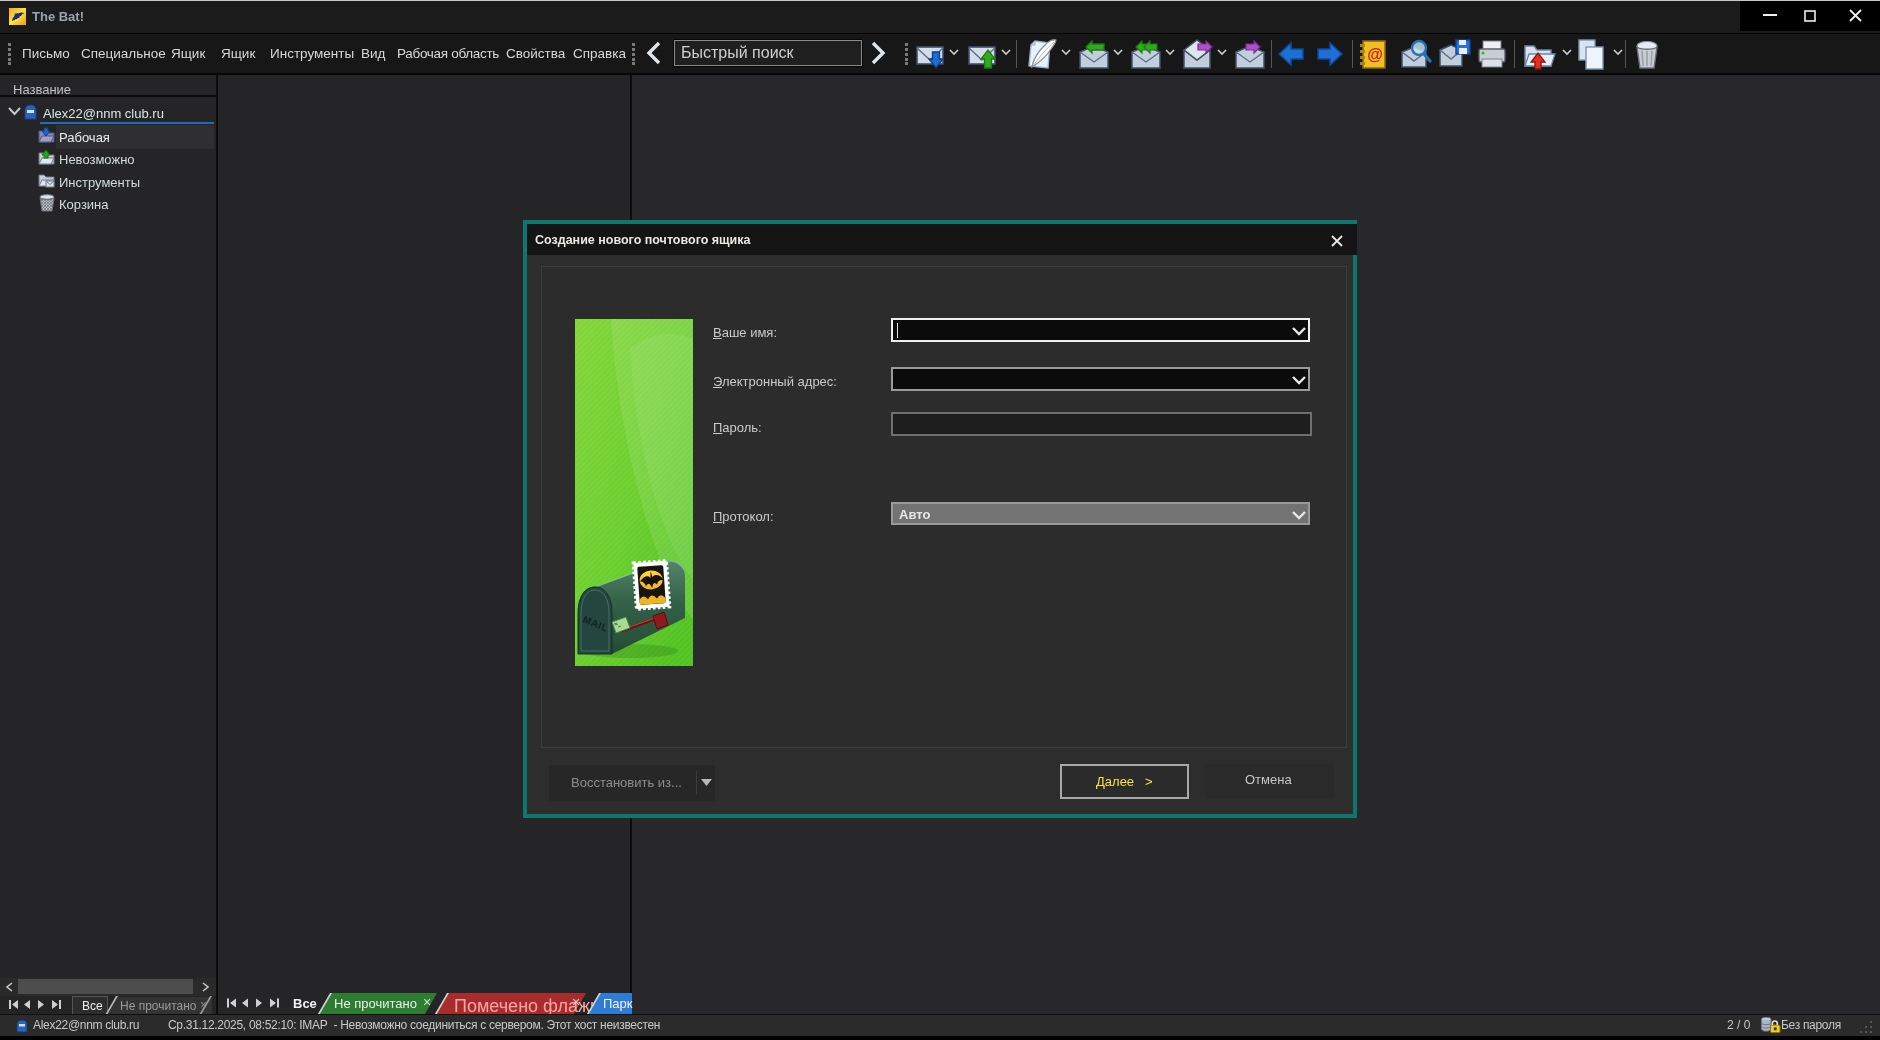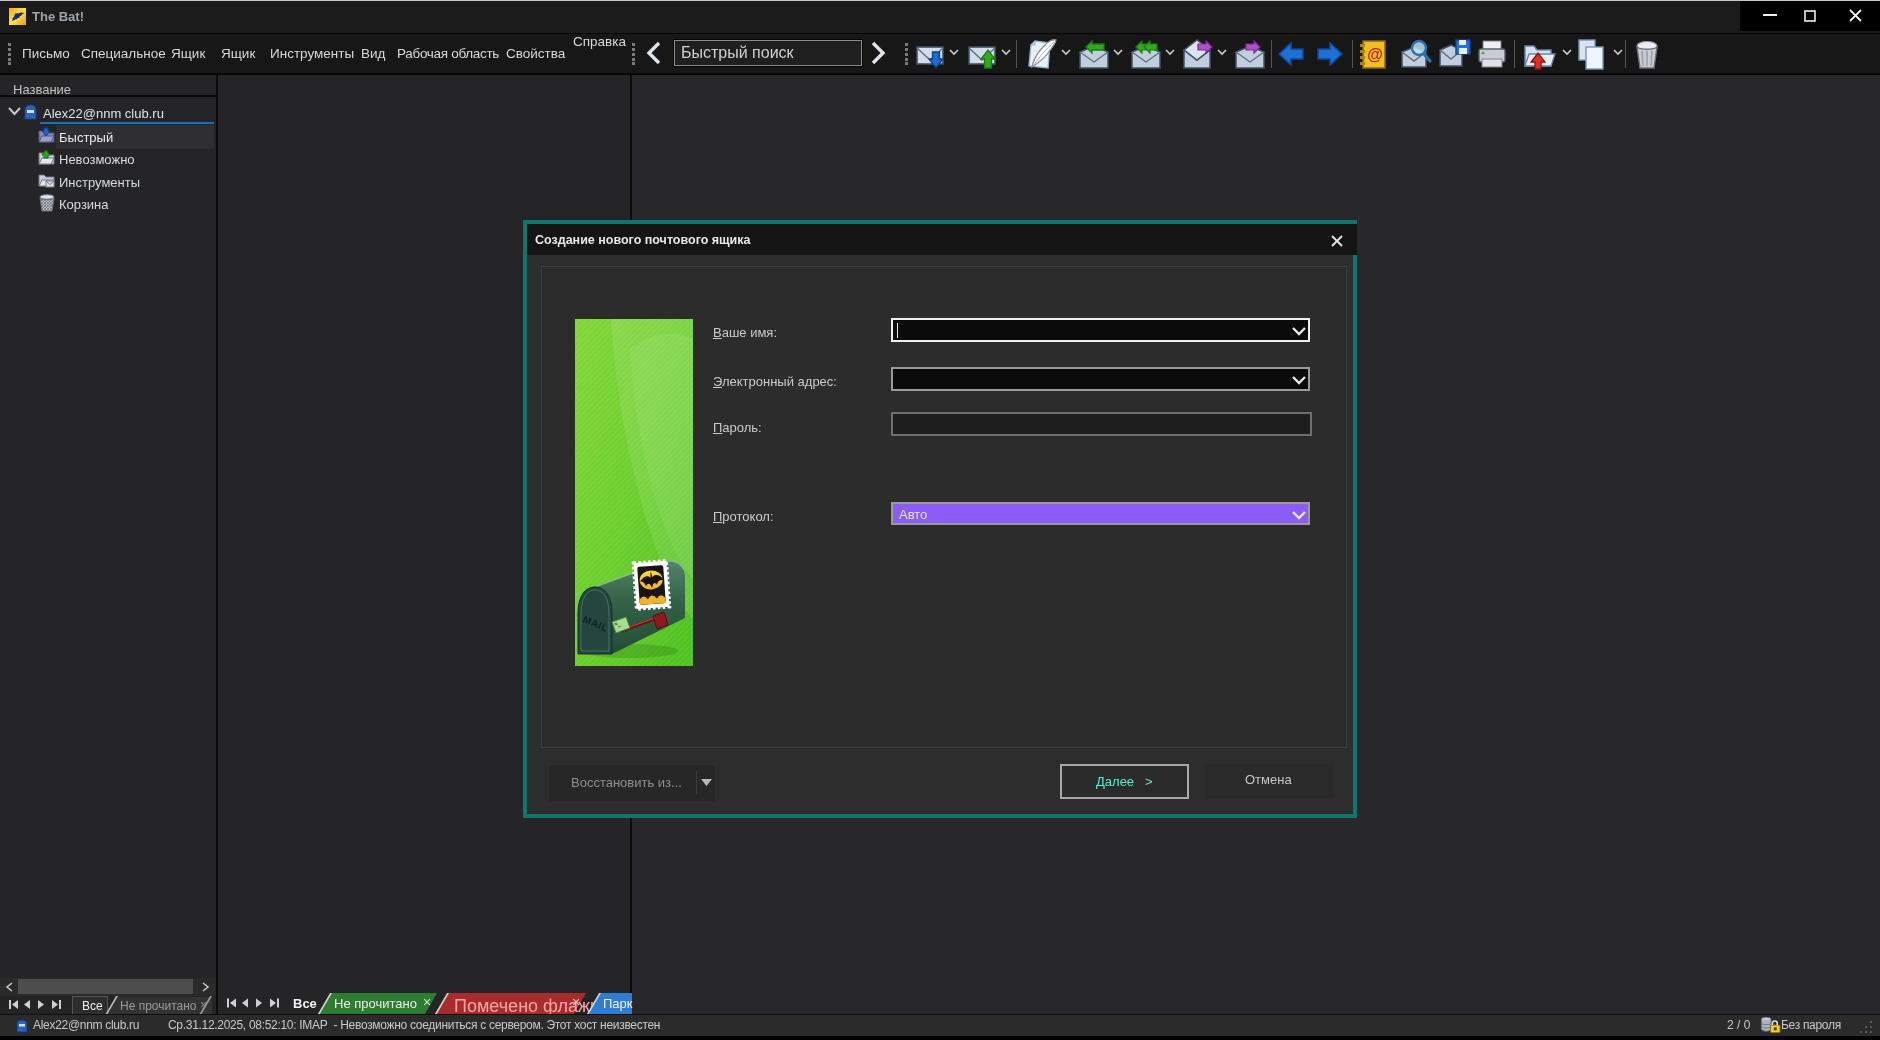--- a/index.html
+++ b/index.html
@@ -55,21 +55,21 @@
         </g>
       </svg>
     <div class="abs" style="left:22px;top:46px;">Письмо</div>
     <div class="abs" style="left:81px;top:46px;">Специальное</div>
     <div class="abs" style="left:171px;top:46px;">Ящик</div>
     <div class="abs" style="left:221px;top:46px;">Ящик</div>
     <div class="abs" style="left:270px;top:46px;">Инструменты</div>
     <div class="abs" style="left:361px;top:46px;">Вид</div>
     <div class="abs" style="left:397px;top:46px;letter-spacing:-0.3px;">Рабочая область</div>
     <div class="abs" style="left:506px;top:46px;">Свойства</div>
-    <div class="abs" style="left:573px;top:34px;">Справка</div>
+    <div class="abs" style="left:573px;top:46px;">Справка</div>
     <svg class="abs" style="left:632px;top:43px" width="4" height="22">
         <g fill="#7a7a7a">
           <rect y="0" width="3" height="3"></rect>
           <rect y="5" width="3" height="3"></rect>
           <rect y="10" width="3" height="3"></rect>
           <rect y="15" width="3" height="3"></rect>
           <rect y="19" width="3" height="3"></rect>
         </g>
       </svg>
     <svg class="abs" style="left:905px;top:43px" width="4" height="22">
@@ -226,21 +226,21 @@
       <rect x="3" y="6" width="7" height="3" fill="#cfe0f2"></rect>
     </svg>
     <div class="abs" style="left:43px;top:106px;color:#d8e4e8;">Alex22@nnm club.ru</div>
     <div class="abs" style="left:40px;top:122px;width:174px;height:2px;background:#1e6cbe;"></div>
     <div class="abs" style="left:56px;top:125px;width:158px;height:24px;background:#2f2f31;"></div>
     <svg class="abs" style="left:38px;top:127px" width="17" height="17" viewBox="0 0 17 17">
       <path d="M1,15 L1,4 L6,4 L8,6 L16,6 L16,15 Z" fill="#8888b8" stroke="#55557e" stroke-width="1"></path>
       <path d="M1,15 L4,9 L16,9 L13,15 Z" fill="#a0a0cc" stroke="#55557e" stroke-width="1"></path>
       <path d="M6,1 L10,1 L10,4 L12,4 L8,9 L4,4 L6,4 Z" fill="#1e66cc" stroke="#0c3f8e" stroke-width="1"></path>
     </svg>
-    <div class="abs" style="left:59px;top:130px;color:#e6eef0;">Быстрый</div>
+    <div class="abs" style="left:59px;top:130px;color:#e6eef0;">Рабочая</div>
     <svg class="abs" style="left:38px;top:149px" width="17" height="17" viewBox="0 0 17 17">
       <path d="M1,15 L1,4 L6,4 L8,6 L16,6 L16,15 Z" fill="#c8ccd8" stroke="#707888" stroke-width="1"></path>
       <path d="M1,15 L4,9 L16,9 L13,15 Z" fill="#e2e6ee" stroke="#707888" stroke-width="1"></path>
       <path d="M6,9 L10,9 L10,6 L12,6 L8,1 L4,6 L6,6 Z" fill="#28a818" stroke="#14720a" stroke-width="1"></path>
     </svg>
     <div class="abs" style="left:59px;top:152px;">Невозможно</div>
     <svg class="abs" style="left:38px;top:172px" width="17" height="17" viewBox="0 0 17 17">
       <path d="M1,14 L1,3 L6,3 L8,5 L16,5 L16,14 Z" fill="#c8ccd8" stroke="#707888" stroke-width="1"></path>
       <path d="M1,14 L4,8 L16,8 L13,14 Z" fill="#e2e6ee" stroke="#707888" stroke-width="1"></path>
       <rect x="8" y="9" width="8" height="6" fill="#dde2ea" stroke="#707888" stroke-width="1"></rect>
@@ -334,36 +334,36 @@
       <svg class="abs" style="left:399px;top:7px" width="14" height="9">
           <path d="M1,1 L7,7 L13,1" fill="none" stroke="#e8e8e8" stroke-width="2.4"></path>
         </svg>
     </div>
     <div class="abs" style="left:364px;top:143px;width:419px;height:24px;background:#0b0b0b;border:2px solid #9a9a9a;">
       <svg class="abs" style="left:399px;top:7px" width="14" height="9">
           <path d="M1,1 L7,7 L13,1" fill="none" stroke="#e8e8e8" stroke-width="2.4"></path>
         </svg>
     </div>
     <div class="abs" style="left:364px;top:188px;width:421px;height:24px;background:#1e1e1e;border:2px solid #707070;"></div>
-    <div class="abs" style="left:364px;top:278px;width:419px;height:23px;background:#8b5cf6;border:2px solid #9a9a9a;">
+    <div class="abs" style="left:364px;top:278px;width:419px;height:23px;background:#737373;border:2px solid #9a9a9a;font-weight:bold;">
       <div class="abs" style="left:6px;top:3px;font-size:13px;color:#e6e6e6;">Авто</div>
       <svg class="abs" style="left:399px;top:7px" width="14" height="9">
           <path d="M1,1 L7,7 L13,1" fill="none" stroke="#e8e8e8" stroke-width="2.4"></path>
         </svg>
     </div>
 
     <div class="abs" style="left:22px;top:541px;width:166px;height:36px;background:#272727;">
       <div class="abs" style="left:22px;top:10px;font-size:13px;color:#8e8e8e;">Восстановить из...</div>
       <div class="abs" style="left:147px;top:6px;width:1px;height:24px;background:#3c3c3c;"></div>
       <svg class="abs" style="left:152px;top:14px" width="11" height="7">
           <path d="M0,0 L11,0 L5.5,7 Z" fill="#b8b8b8"></path>
         </svg>
     </div>
     <div class="abs" style="left:533px;top:540px;width:129px;height:35px;background:#2b2b2b;border:2px solid #a8a8a8;">
-      <div class="abs" style="left:34px;top:8px;font-size:13px;color:#5eead4;"><u>Д</u>алее&nbsp;&nbsp;&nbsp;&gt;</div>
+      <div class="abs" style="left:34px;top:8px;font-size:13px;color:#fde047;"><u>Д</u>алее&nbsp;&nbsp;&nbsp;&gt;</div>
     </div>
     <div class="abs" style="left:678px;top:540px;width:129px;height:35px;background:#2a2a2a;">
       <div class="abs" style="left:40px;top:8px;font-size:13px;color:#c6c6c6;">Отмена</div>
     </div>
   </div>
 
   <div id="bottombars">
 
     <div class="abs" style="left:0;top:978px;width:216px;height:18px;background:#2a2a2a;"></div>
     <svg class="abs" style="left:5px;top:982px" width="9" height="10">

